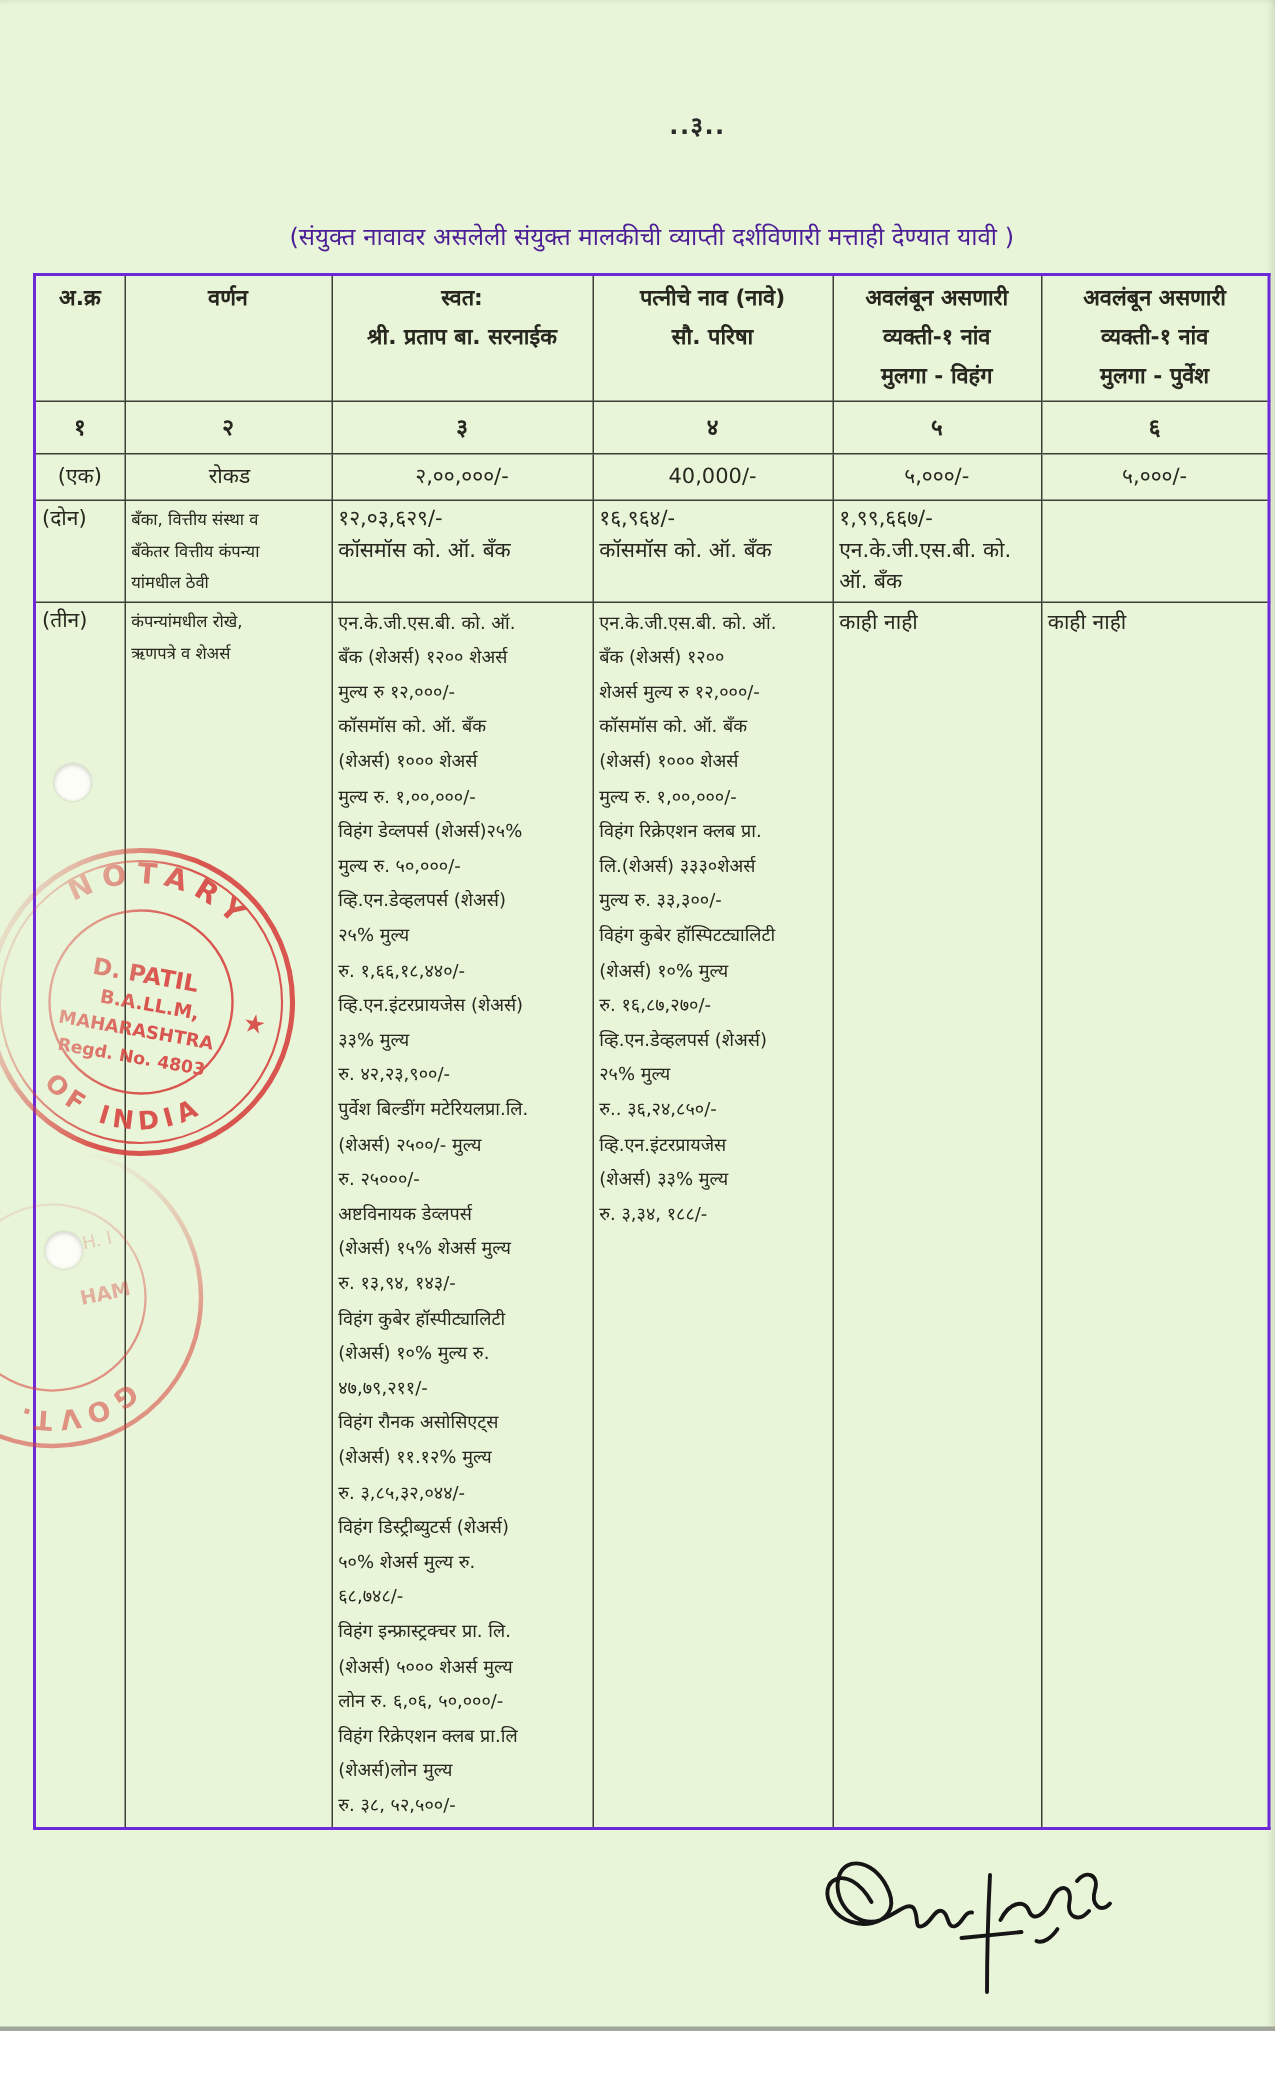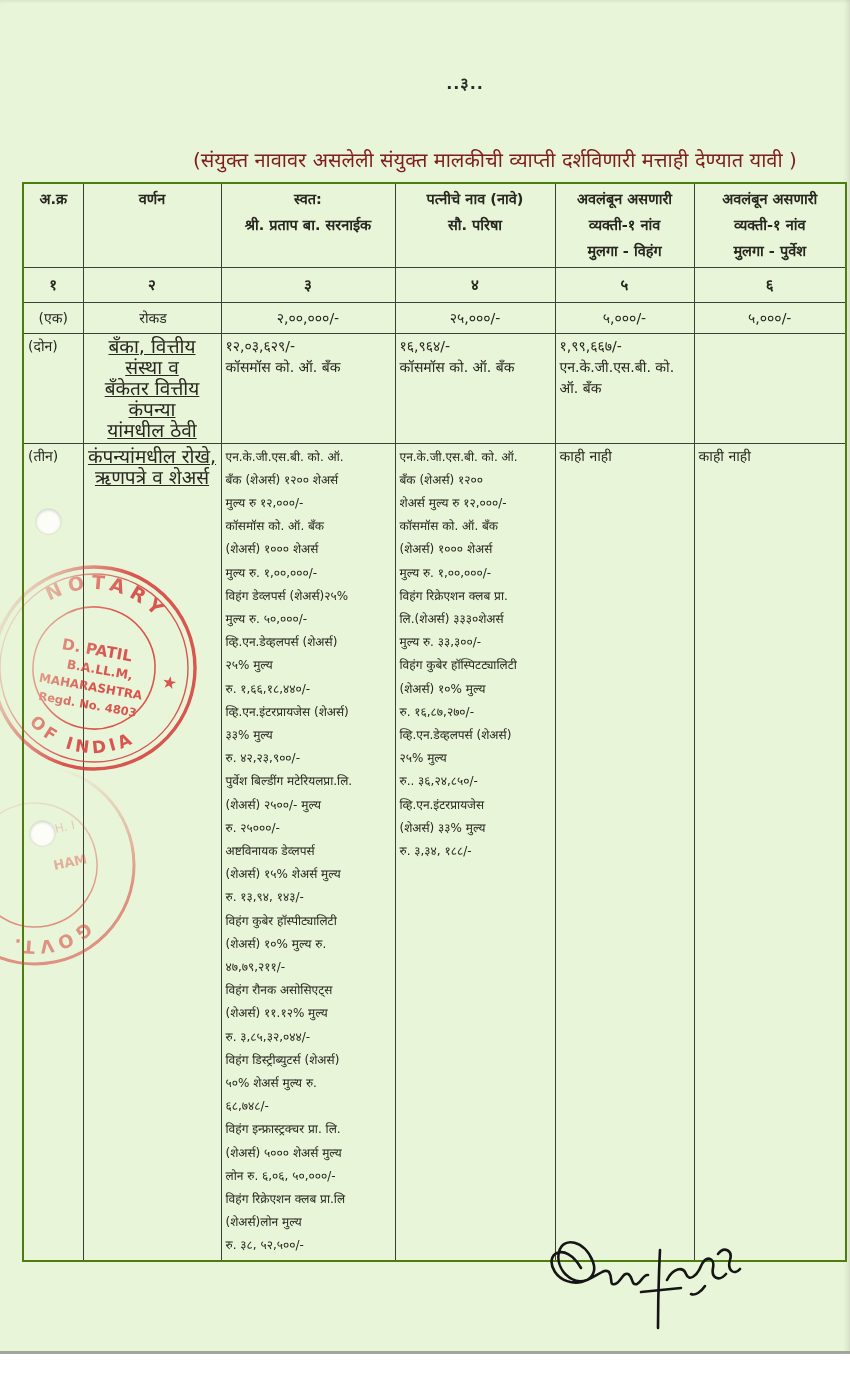--- a/index.html
+++ b/index.html
@@ -7,38 +7,38 @@
         font-family:"DejaVu Sans","Liberation Sans",sans-serif;color:#222;}
   
   #paper{position:absolute;left:0;top:0;width:850px;height:1353px;
          background:#e9f5d9;
          box-shadow:inset -4px 0 6px -3px rgba(0,0,0,.15), inset 0 3px 5px -3px rgba(0,0,0,.08);}
   #paper-bottom-edge{position:absolute;left:0;top:1351px;width:850px;height:3px;background:#8f948a;opacity:.8;}
 
   .pagenum{position:absolute;left:380px;top:72px;width:170px;text-align:center;
            font-size:16px;font-weight:bold;color:#2a2a2a;letter-spacing:1px;}
   .heading{position:absolute;left:143px;top:100px;font-size:19px;font-weight:bold;color:#161616;}
-  .subheading{position:absolute;left:193px;top:146px;font-size:20px;color:#7f1d1d;}
+  .subheading{position:absolute;left:193px;top:146px;font-size:16px;color:#4c1d95;}
 
   
   table#assets{position:absolute;left:22px;top:182px;width:823px;border-collapse:collapse;
                table-layout:fixed;}
   table#assets td,table#assets th{border:1.6px solid #3e4038;vertical-align:top;
                padding:2px 4px;color:#27271f;overflow:hidden;}
-  table#assets{border:2px solid #4d7c0f;}
+  table#assets{border:2px solid #6d28d9;}
   tr.hdr th{font-size:14.5px;font-weight:bold;text-align:center;line-height:26px;padding-top:6px;color:#181810;}
   tr.nums td{height:30px;text-align:center;font-size:15px;font-weight:600;line-height:30px;padding:0;}
   tr.hdr{height:84px;}
   tr.r1{height:30px;}
   tr.r2{height:66px;}
   tr.r3{height:778px;}
   .ml{white-space:pre-line;}
   .cval{text-align:left;font-size:14px;line-height:21px;}
   tr.r1 td{font-size:14px;text-align:center;line-height:26px;}
-  .lleft{text-align:center;font-size:19px;line-height:21px;padding-left:6px;text-decoration:underline;}
+  .lleft{text-align:left;font-size:11px;line-height:21px;padding-left:6px;}
   .longtxt{text-align:left;font-size:12px;line-height:23.2px;padding:4px 3px 0 7px;}
   .nonecell{font-size:14px;padding-top:122px;}
 
   
   .stampwrap{position:absolute;pointer-events:none;}
   #stamp1{left:-18px;top:556px;width:224px;height:224px;transform:rotate(10deg);
           -webkit-mask-image:linear-gradient(100deg,rgba(0,0,0,0) 4%,rgba(0,0,0,.45) 26%,#000 52%);
           mask-image:linear-gradient(100deg,rgba(0,0,0,0) 4%,rgba(0,0,0,.45) 26%,#000 52%);
           opacity:.88;}
   #stamp2{left:-70px;top:760px;width:210px;height:210px;transform:rotate(168deg);
@@ -95,21 +95,21 @@
       <td>२</td>
       <td>३</td>
       <td>४</td>
       <td>५</td>
       <td>६</td>
     </tr>
     <tr class="r1">
       <td>(एक)</td>
       <td style="text-align:center;padding-left:6px">रोकड</td>
       <td>२,००,०००/-</td>
-      <td>२५,०००/-</td>
+      <td>40,000/-</td>
       <td>५,०००/-</td>
       <td>५,०००/-</td>
     </tr>
     <tr class="r2">
       <td class="cval">(दोन)</td>
       <td class="ml lleft">बँका, वित्तीय संस्था व
 बँकेतर वित्तीय कंपन्या
 यांमधील ठेवी</td>
       <td class="ml cval">१२,०३,६२९/-
 कॉसमॉस को. ऑ. बँक</td>

